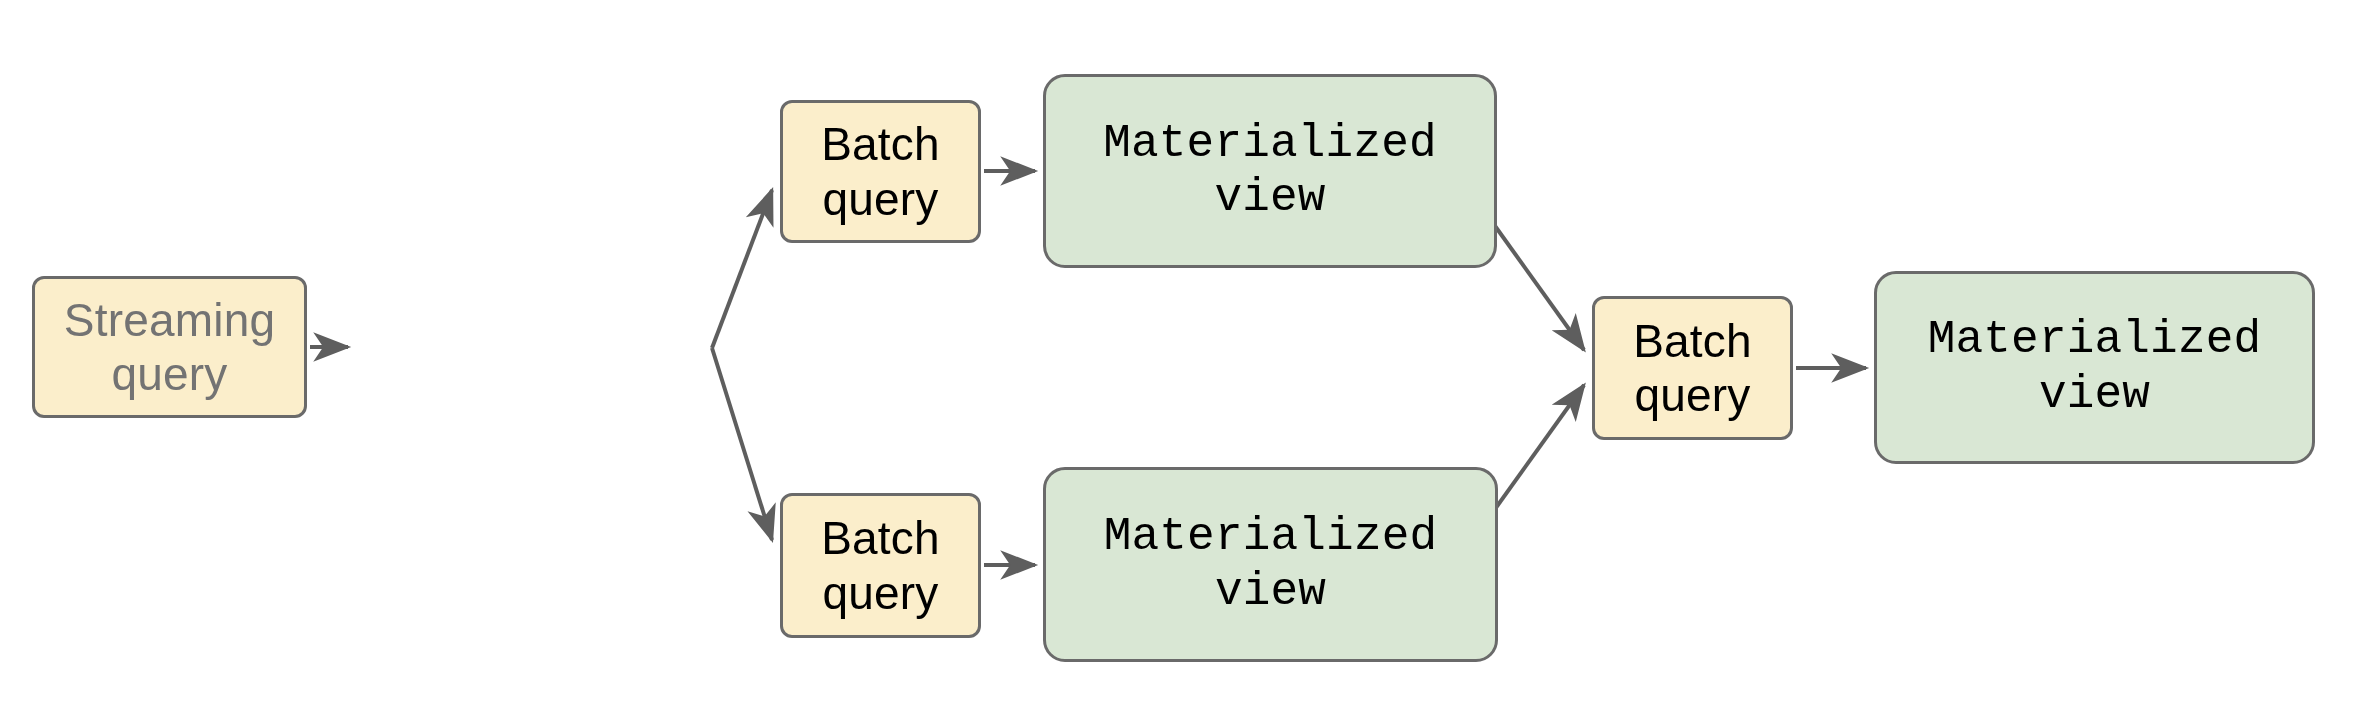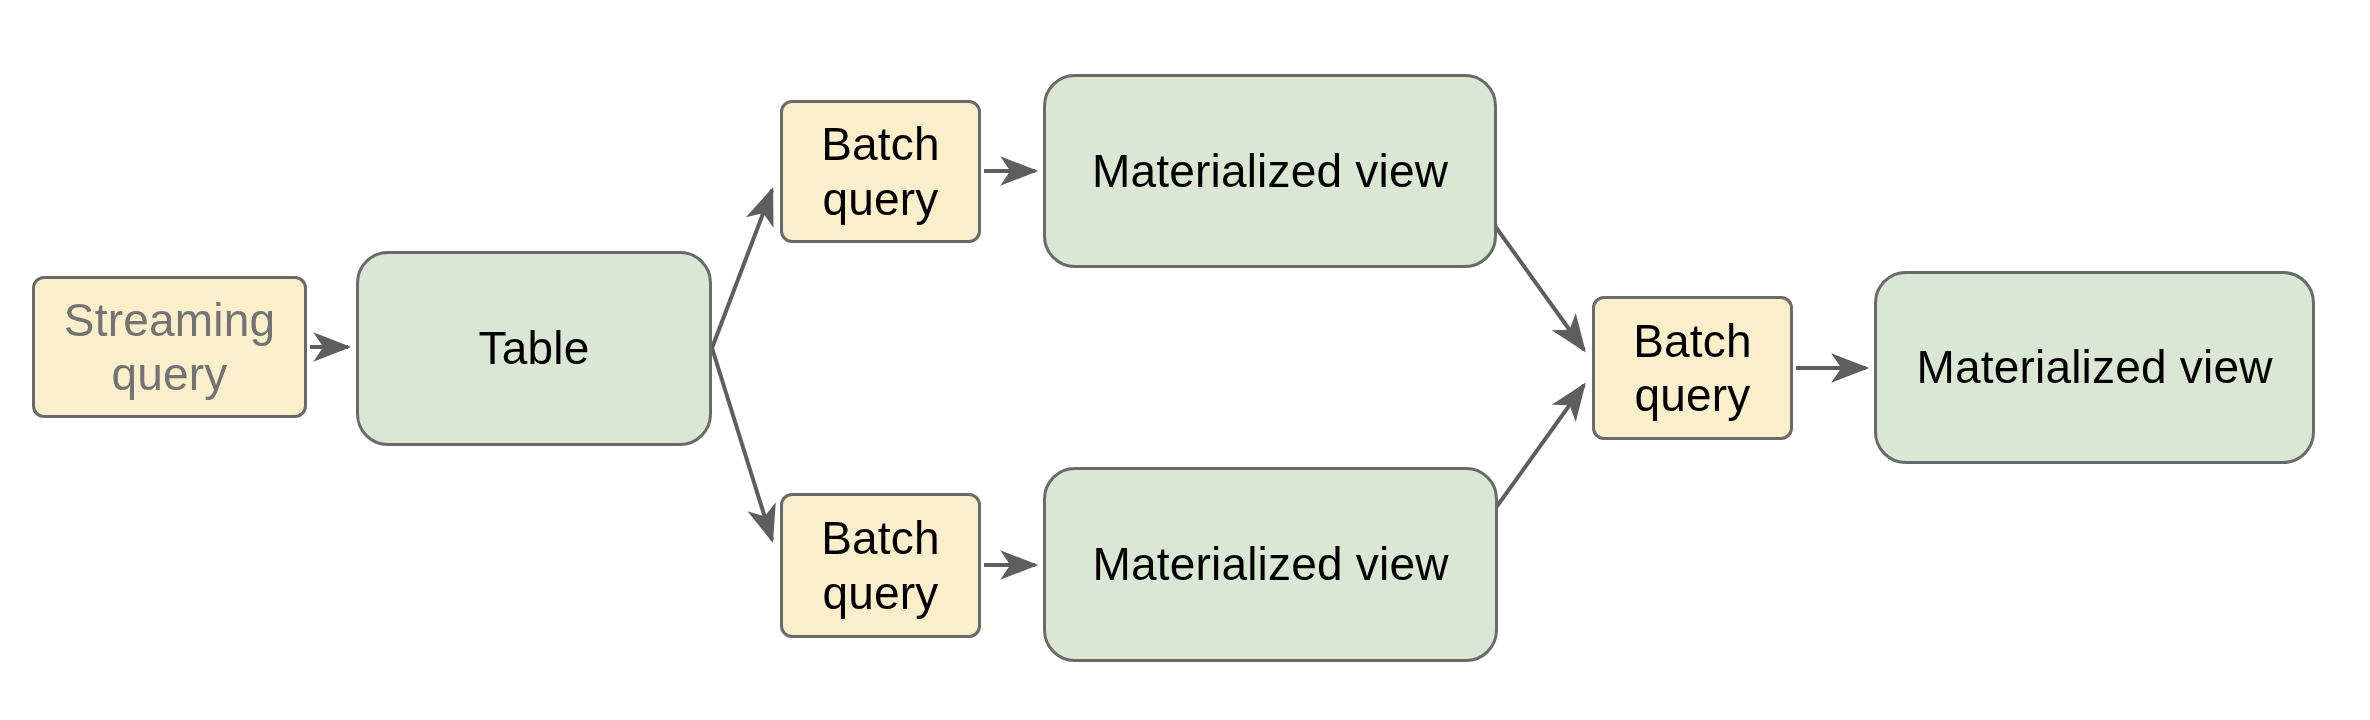--- a/index.html
+++ b/index.html
@@ -39,21 +39,22 @@
     white-space: pre-line;
   }
   .node-process {
     background: #fbeecb;
     border: 3px solid #c2410c;
     border-radius: 12px;
   }
   .node-store {
     background: #d9e7d4;
     border: 3px solid #6a6a6a;
-    border-radius: 32px;
+    border-radius: 22px;
+    font-family: Liberation Mono, monospace;
   }
 </style>
 </head>
 <body>
 
 <div id="canvas" style="background: rgb(255, 255, 255);">
 
   <svg id="edges" viewBox="0 0 2370 720" width="2370" height="720" xmlns="http://www.w3.org/2000/svg">
     <defs>
       <marker id="arrow" markerWidth="11" markerHeight="11" refX="9.2" refY="4.2" orient="auto" markerUnits="strokeWidth">
@@ -70,23 +71,20 @@
       <path class="edge" fill="none" stroke="#5e5e5e" stroke-width="4" marker-end="url(#arrow)" d="M 1480,530 L 1584,385"></path>
       <path class="edge" fill="none" stroke="#5e5e5e" stroke-width="4" marker-end="url(#arrow)" d="M 1796,368 L 1866,368"></path>
     </g>
   </svg>
 
   <div class="node node-process" style="left: 32px; top: 276px; width: 275px; height: 142px; background: rgb(251, 238, 203); border-color: rgb(106, 106, 106); color: #737373;">
     <span>Streaming
 query</span>
   </div>
 
-  <div class="node node-store" style="left: 356px; top: 251px; width: 356px; height: 195px; background: rgb(217, 231, 212); border-color: rgb(106, 106, 106); color: rgb(0, 0, 0);">
-    <span>Table</span>
-  </div>
 
   <div class="node node-process" style="left: 780px; top: 100px; width: 201px; height: 143px; background: rgb(251, 238, 203); border-color: rgb(106, 106, 106); color: rgb(0, 0, 0);">
     <span>Batch
 query</span>
   </div>
 
   <div class="node node-store" style="left: 1043px; top: 74px; width: 454px; height: 194px; background: rgb(217, 231, 212); border-color: rgb(106, 106, 106); color: rgb(0, 0, 0);">
     <span>Materialized view</span>
   </div>
 

